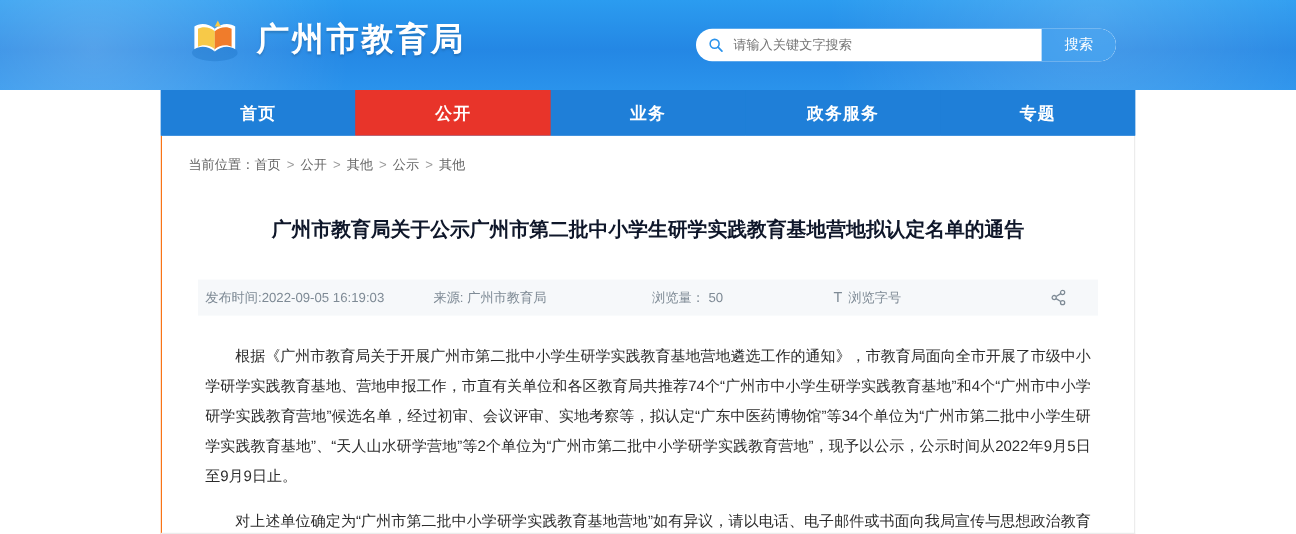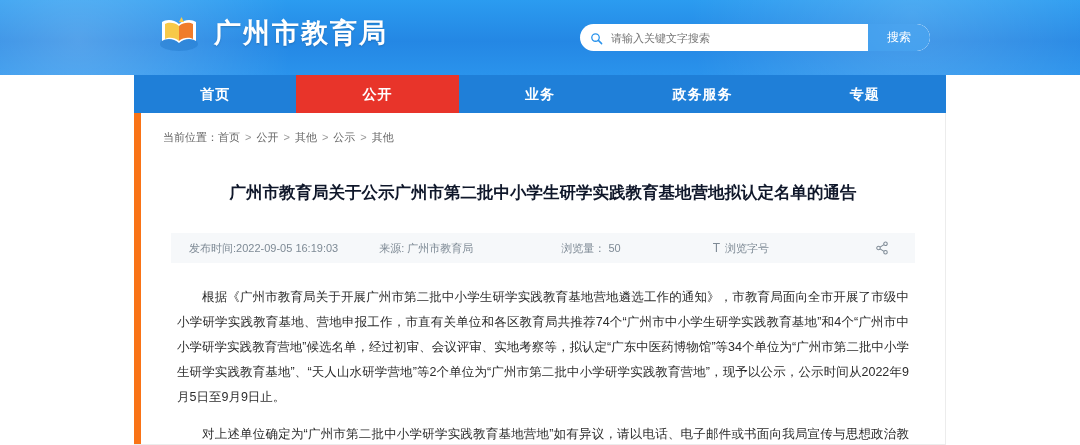--- a/index.html
+++ b/index.html
@@ -140,21 +140,21 @@
   }
   .nav-item.active {
     background: #e8342a;
   }
 
   
   .content-wrap {
     margin: 0 134px;
     width: 812px;
     background: #ffffff;
-    border-left: 7px solid #f97316;
+    border-left: 1px solid #f97316;
     border-right: 1px solid #ececec;
     box-sizing: border-box;
     height: 332px;
   }
   .breadcrumb {
     padding: 17px 22px 0 22px;
     font-size: 11px;
     color: #666666;
     white-space: nowrap;
   }
@@ -182,21 +182,21 @@
     background: #f6f8fa;
     display: flex;
     align-items: center;
     font-size: 11px;
     color: #7e8a95;
     position: relative;
   }
   .meta-item {
     white-space: nowrap;
   }
-  .meta-date { margin-left: 18px; }
+  .meta-date { margin-left: 6px; }
   .meta-source { margin-left: 41px; }
   .meta-views { margin-left: 88px; }
   .meta-font {
     margin-left: 92px;
     display: flex;
     align-items: center;
     gap: 5px;
   }
   .meta-font .tchar {
     font-size: 12px;

